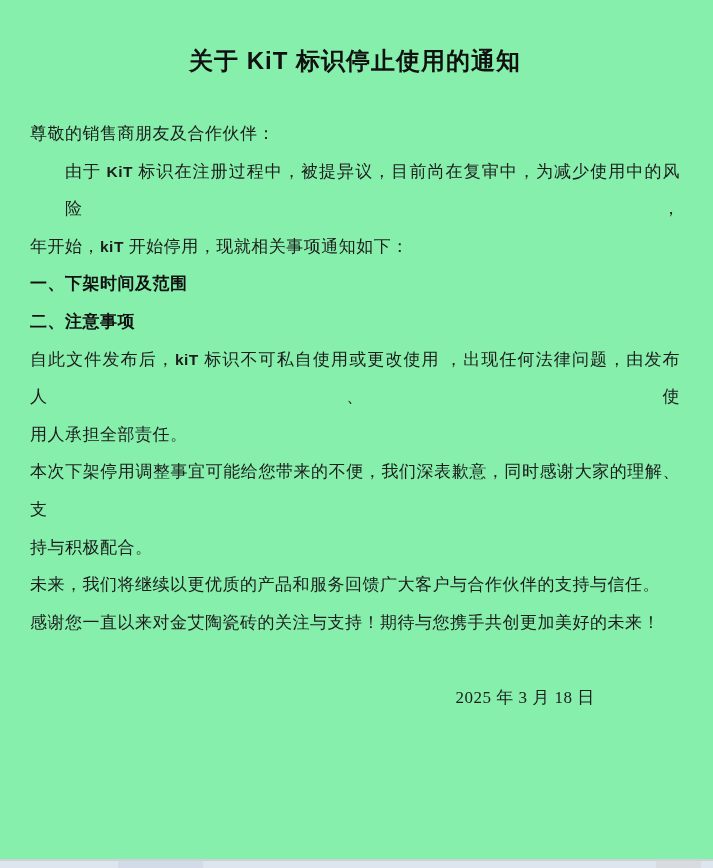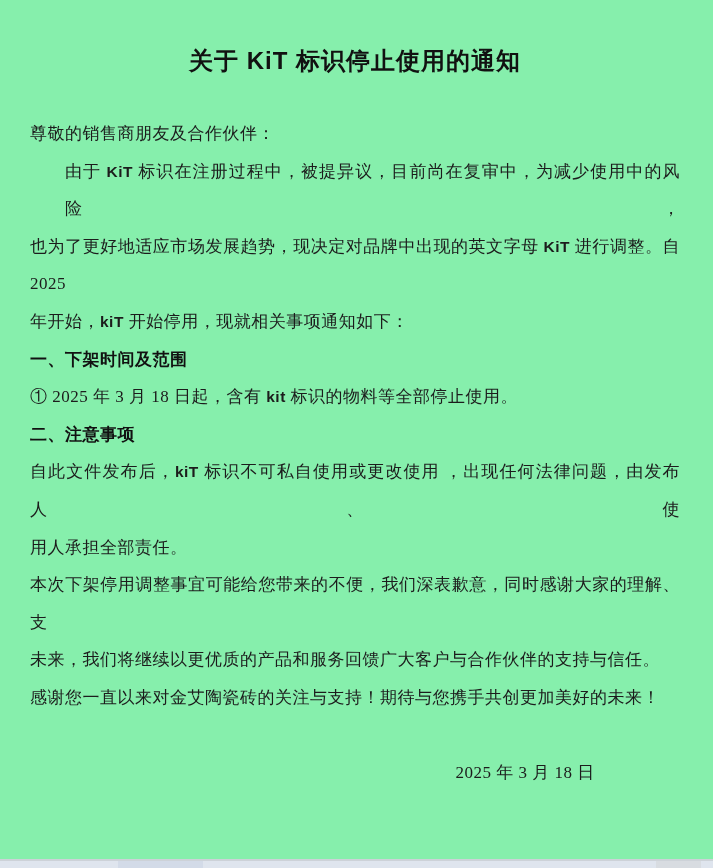--- a/index.html
+++ b/index.html
@@ -85,37 +85,36 @@
 <div class="page">
 
   <div class="doc-title">关于 KiT 标识停止使用的通知</div>
 
   <div class="body-text">
 
     <div class="line">尊敬的销售商朋友及合作伙伴：</div>
 
     <div class="line indent j"><span>由于 </span><span class="brand">KiT</span><span> 标识在注册过程中，被提异议，目前尚在复审中，为减少使用中的风险，</span></div>
 
-    <div class="line j"><span>也为了更好地适应市场发展趋势，现决定对品牌中出现的英文字母 </span><span class="brand">KiT</span><span> 进行调整。自 2025</span></div>
 
     <div class="line"><span>年开始，</span><span class="brand">kiT</span><span> 开始停用，现就相关事项通知如下：</span></div>
 
     <div class="line heading">一、下架时间及范围</div>
 
-    <div class="line"><span>① 2025 年 3 月 18 日起，含有 </span><span class="brand">kit</span><span> 标识的物料等全部停止使用。</span></div>
 
 
     <div class="line heading">二、注意事项</div>
 
     <div class="line j"><span>自此文件发布后，</span><span class="brand">kiT</span><span> 标识不可私自使用或更改使用 ，出现任何法律问题，由发布人、使</span></div>
 
     <div class="line">用人承担全部责任。</div>
 
     <div class="line j">本次下架停用调整事宜可能给您带来的不便，我们深表歉意，同时感谢大家的理解、支</div>
 
+    <div class="line">持与积极配合。</div>
 
     <div class="line">未来，我们将继续以更优质的产品和服务回馈广大客户与合作伙伴的支持与信任。</div>
 
     <div class="line">感谢您一直以来对金艾陶瓷砖的关注与支持！期待与您携手共创更加美好的未来！</div>
 
   </div>
 
   <div class="signature">
     <div class="line">2025 年 3 月 18 日</div>
   </div>

